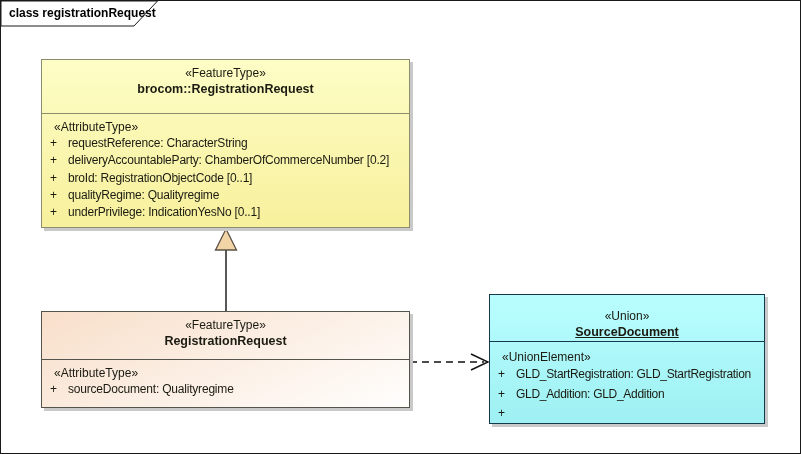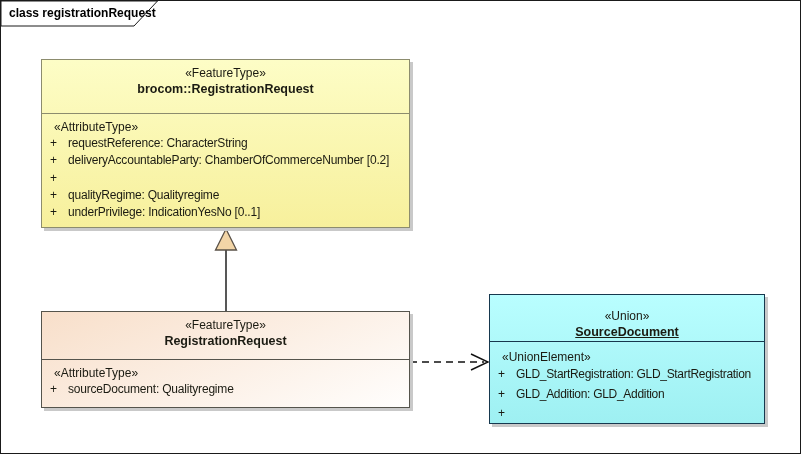--- a/index.html
+++ b/index.html
@@ -81,20 +81,21 @@
       <div class="attr-row">
         <span class="vis">+</span>
         <span>requestReference: CharacterString</span>
       </div>
       <div class="attr-row">
         <span class="vis">+</span>
         <span>deliveryAccountableParty: ChamberOfCommerceNumber [0.2]</span>
       </div>
       <div class="attr-row">
         <span class="vis">+</span>
+        <span>broId: RegistrationObjectCode [0..1]</span>
       </div>
       <div class="attr-row">
         <span class="vis">+</span>
         <span>qualityRegime: Qualityregime</span>
       </div>
       <div class="attr-row">
         <span class="vis">+</span>
         <span>underPrivilege: IndicationYesNo [0..1]</span>
       </div>
     </div>

